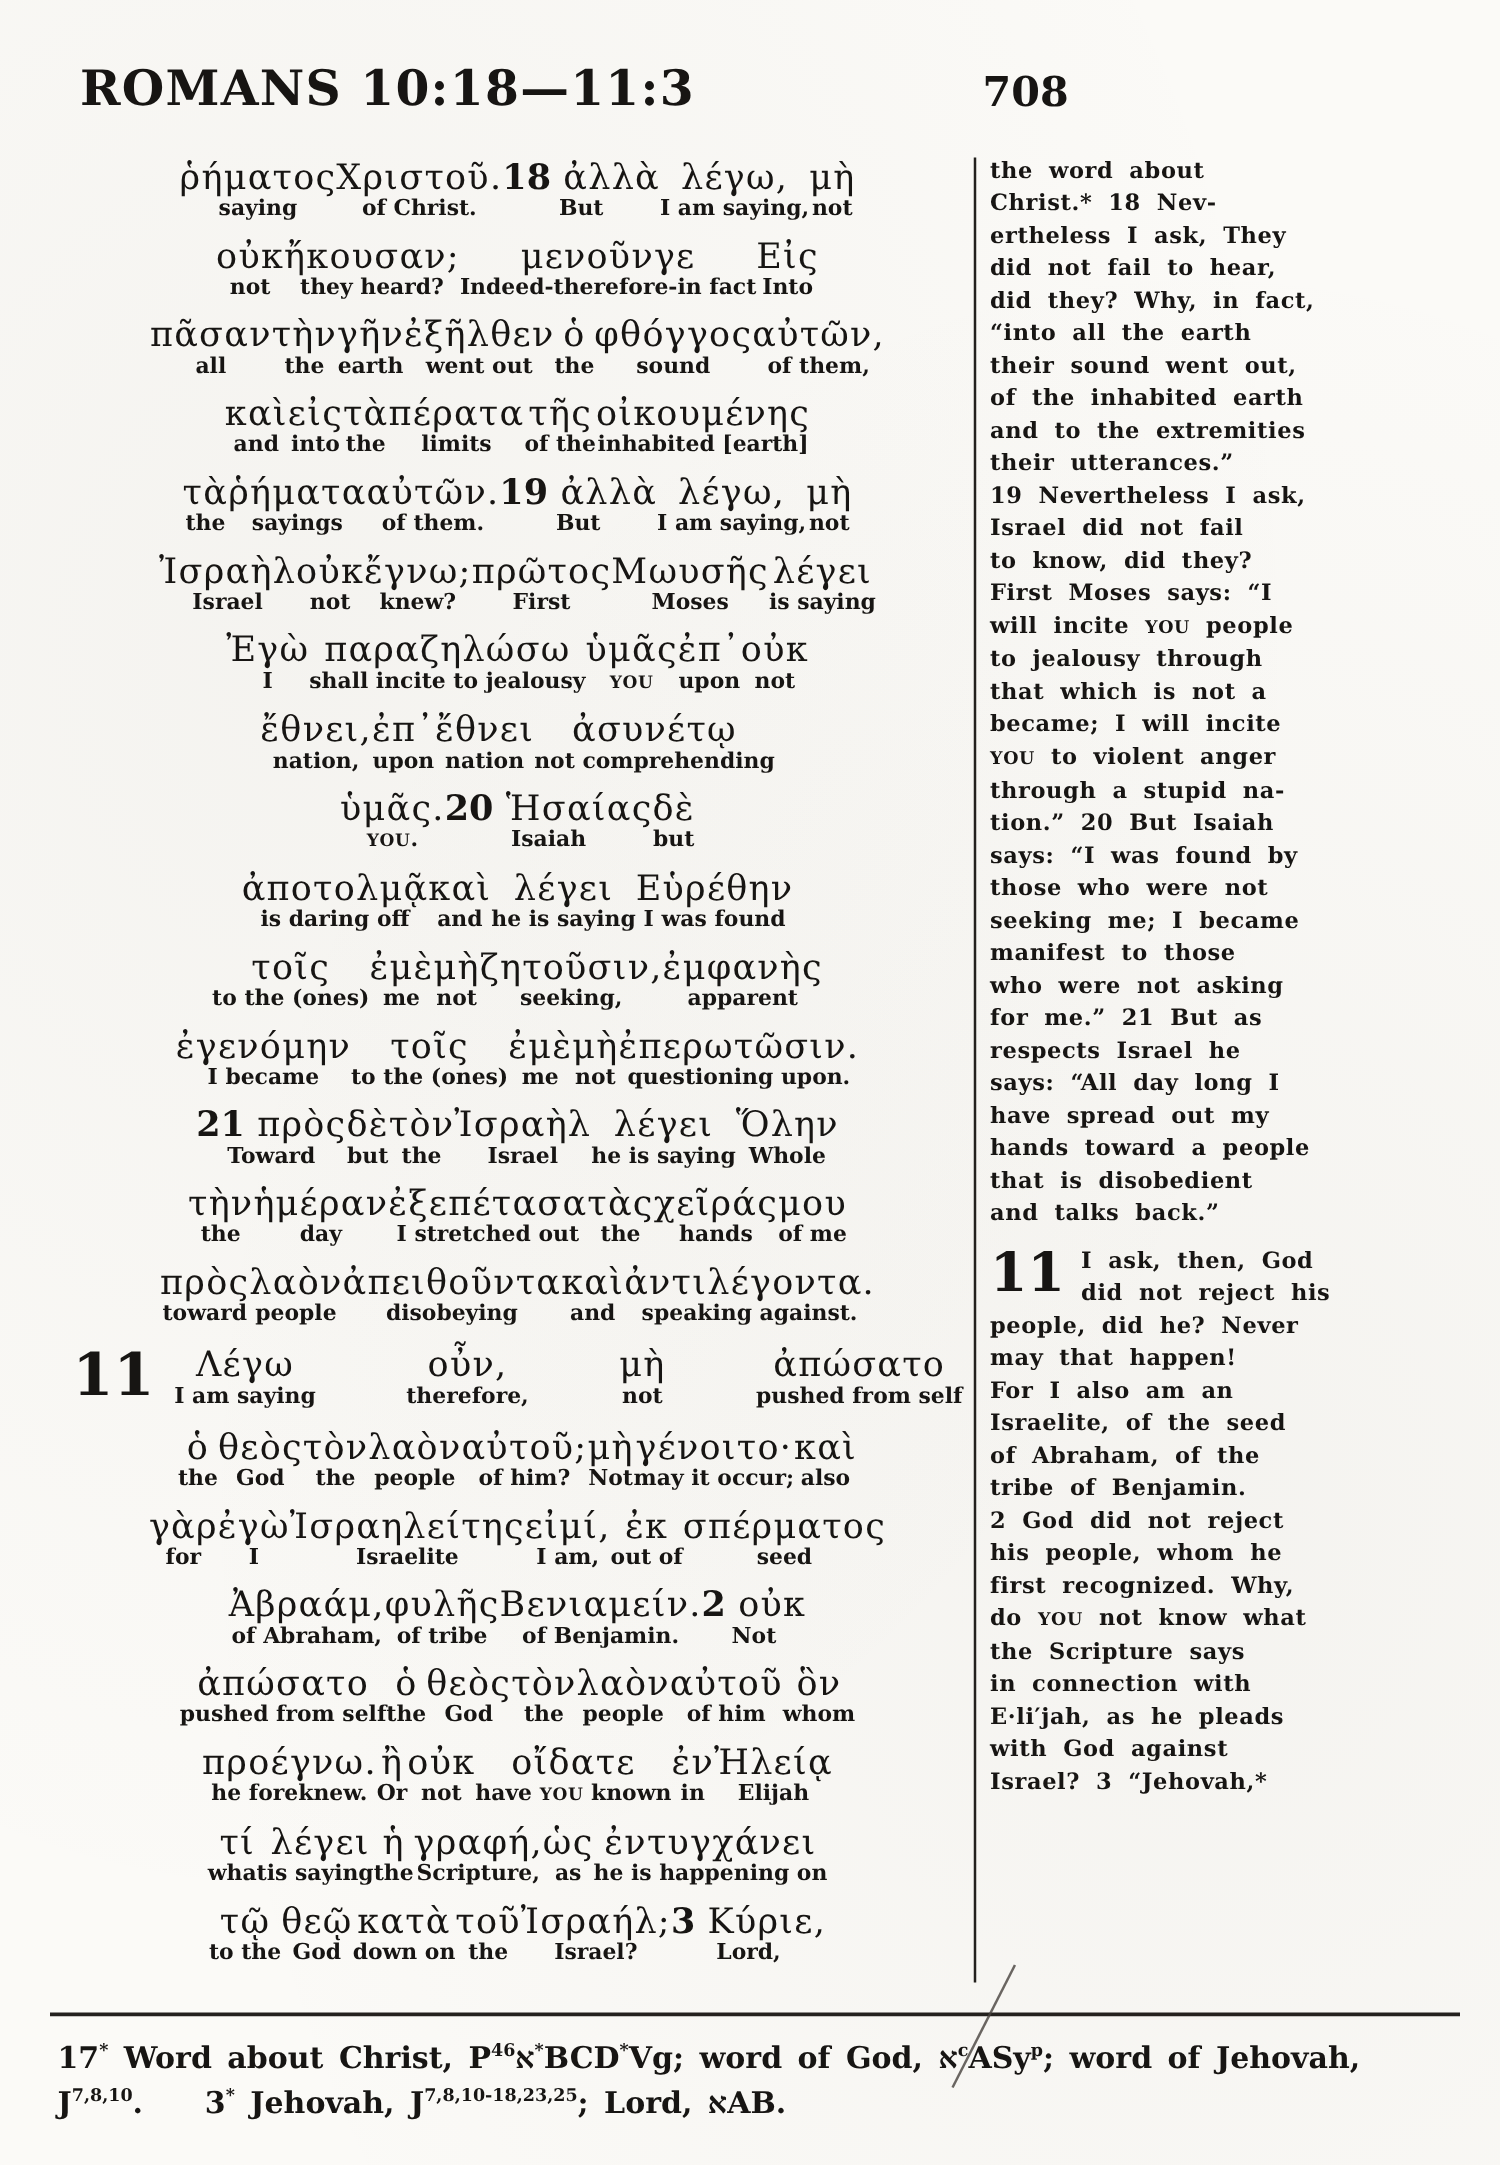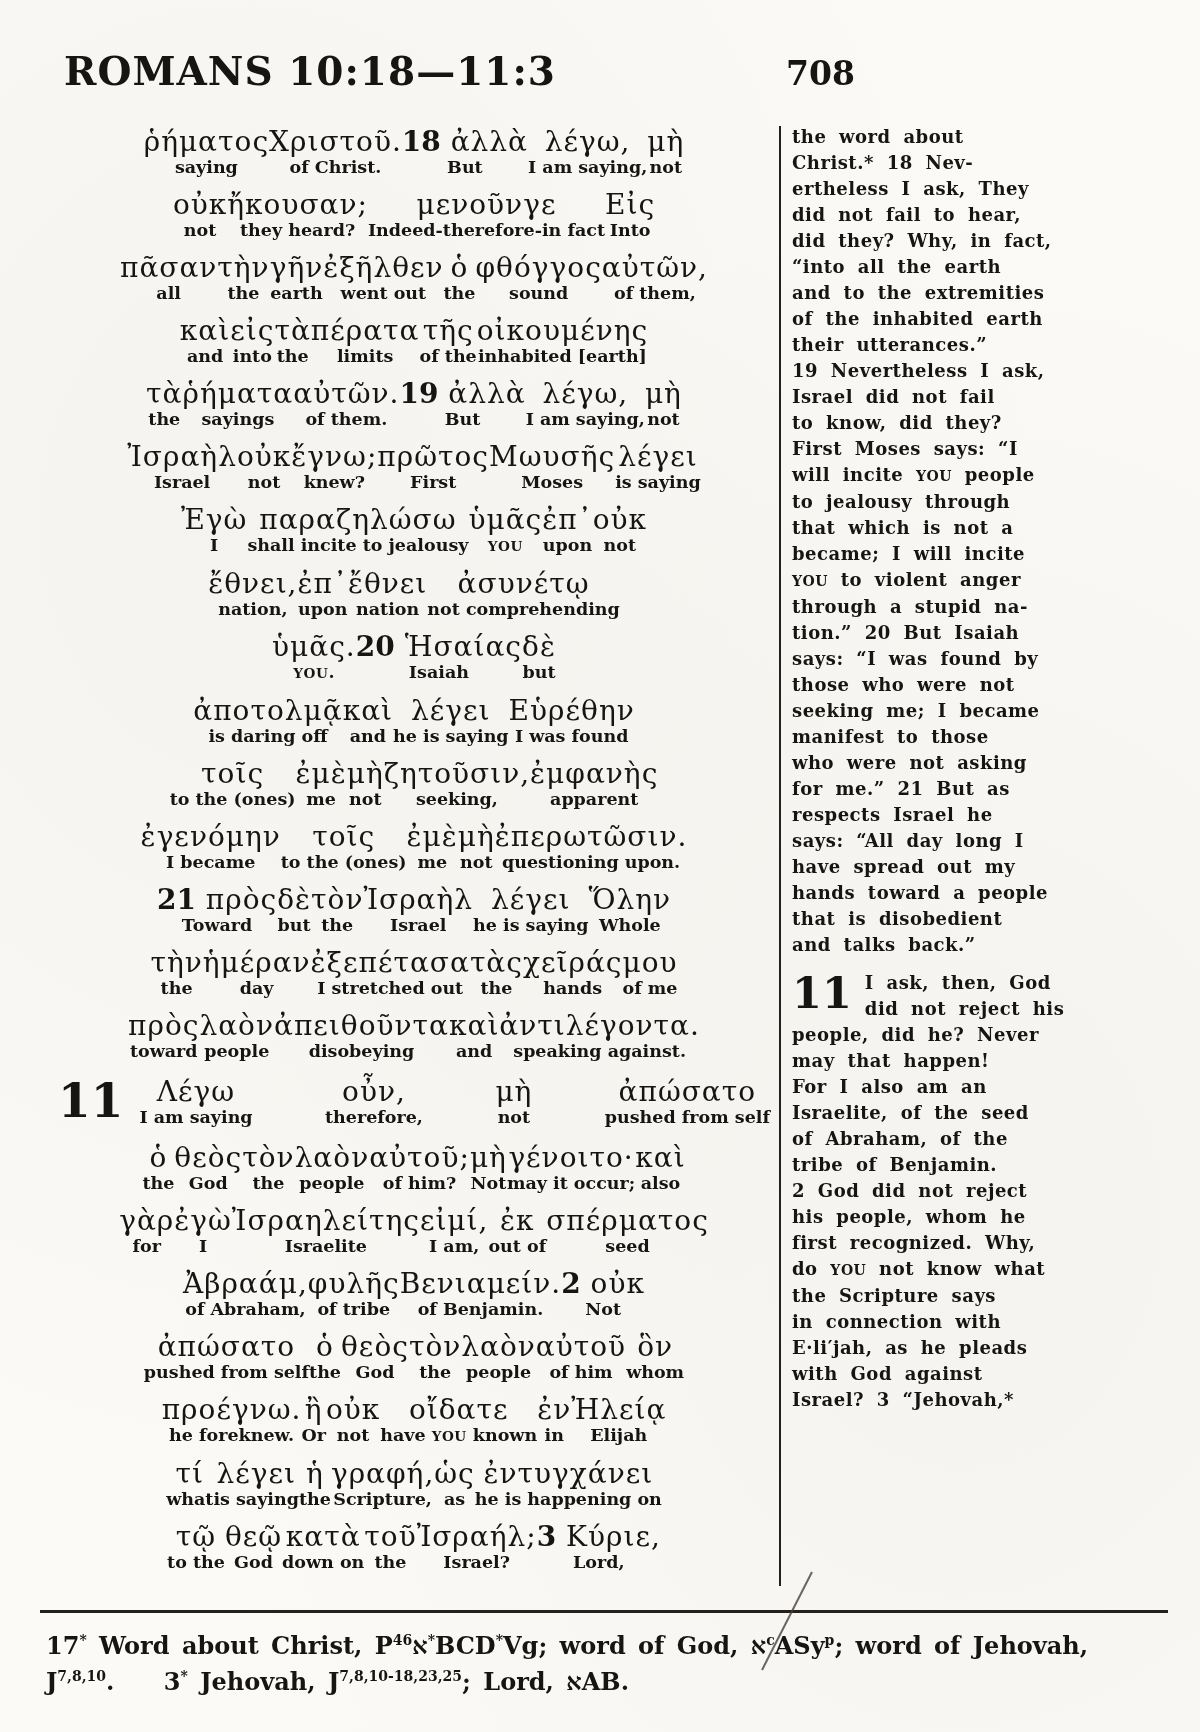--- a/index.html
+++ b/index.html
@@ -599,22 +599,23 @@
       </div>
     </div>
   <div class="divider"></div>
   <div id="translation">
       <div class="t-line">the word about</div>
       <div class="t-line">Christ.* 18 Nev-</div>
       <div class="t-line">ertheless I ask, They</div>
       <div class="t-line">did not fail to hear,</div>
       <div class="t-line">did they? Why, in fact,</div>
       <div class="t-line">“into all the earth</div>
+      <div class="t-line">their sound went out,</div>
+      <div class="t-line">of the inhabited earth</div>
       <div class="t-line">and to the extremities</div>
-      <div class="t-line">of the inhabited earth</div>
       <div class="t-line">their utterances.”</div>
       <div class="t-line">19 Nevertheless I ask,</div>
       <div class="t-line">Israel did not fail</div>
       <div class="t-line">to know, did they?</div>
       <div class="t-line">First Moses says: “I</div>
       <div class="t-line">will incite <span class="sc">YOU</span> people</div>
       <div class="t-line">to jealousy through</div>
       <div class="t-line">that which is not a</div>
       <div class="t-line">became; I will incite</div>
       <div class="t-line"><span class="sc">YOU</span> to violent anger</div>

